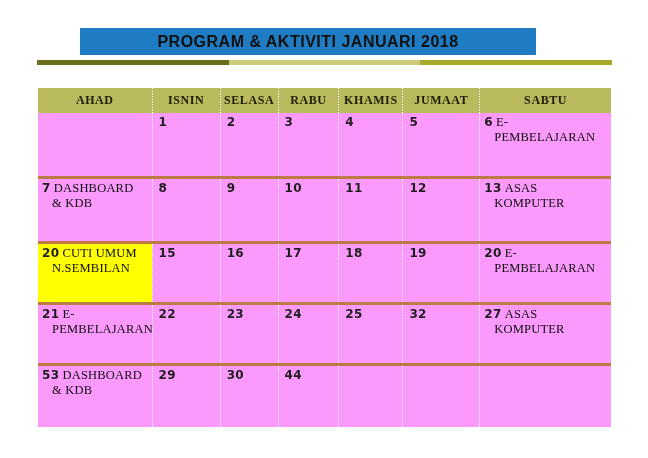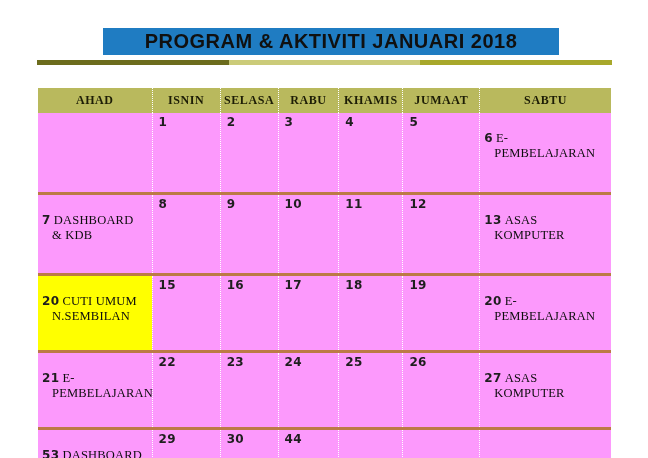--- a/index.html
+++ b/index.html
@@ -1,24 +1,24 @@
 <!DOCTYPE html>
 <html style="--title-bg: #1f7cc2; --title-text: #101010; --header-bg: #b9b95d; --cell-pink: #fc99fc; --highlight-yellow: #ffff00; --row-border: #bc7a45; --divider-dark: #6c6c1d; --divider-light: #cbcb79; --divider-mid: #a8a82b;"><head>
 <meta charset="utf-8">
 <style>
   html,body{margin:0;padding:0;background:#ffffff;}
   .slide{
     position:relative;width:648px;height:458px;background:#fff;overflow:hidden;
     font-family:"Liberation Serif",serif;
   }
   .title-bar{
-    position:absolute;left:103px;top:28px;width:456px;height:27px;
+    position:absolute;left:80px;top:28px;width:456px;height:27px;
     background:var(--title-bg,#1f7cc2);
     color:var(--title-text,#101010);
-    font-family:"Liberation Sans",sans-serif;font-weight:bold;font-size:20px;
+    font-family:"Liberation Sans",sans-serif;font-weight:bold;font-size:16px;
     line-height:27px;text-align:center;letter-spacing:.5px;white-space:nowrap;
   }
   .divider{position:absolute;left:37px;top:60px;width:575px;height:5px;display:flex;}
   .divider .seg{flex:1;height:100%;}
   .seg-dark{background:var(--divider-dark,#6c6c1d);}
   .seg-light{background:var(--divider-light,#cbcb79);}
   .seg-mid{background:var(--divider-mid,#a8a82b);}
   table.calendar{
     position:absolute;left:38px;top:88px;width:573px;
     border-collapse:collapse;table-layout:fixed;
@@ -28,21 +28,21 @@
     height:25px;padding:0 2px;
     font-family:"Liberation Serif",serif;font-weight:bold;font-size:12px;
     letter-spacing:.6px;color:#1d1d06;text-align:center;vertical-align:middle;
   }
   .calendar td{
     background:var(--cell-pink,#fc99fc);
     vertical-align:top;text-align:left;
     padding:2px 6px 2px 6px;
     font-size:12.5px;line-height:1.18;color:#111;
   }
-  .calendar td.has-evt{padding:18px 8px 2px 14px;text-indent:-10px;}
+  .calendar td.has-evt{padding:2px 8px 2px 14px;text-indent:-10px;}
   .calendar th + th, .calendar td + td{border-left:1px dotted #ffffff;}
   .calendar tbody tr + tr td{border-top:3px solid var(--row-border,#bc7a45);}
   .calendar td.highlight{background:var(--highlight-yellow,#ffff00);}
   .r1 td{height:59px;} .r2 td{height:58px;} .r3 td{height:54px;}
   .r4 td{height:54px;} .r5 td{height:57px;}
   .num{
     font-family:"DejaVu Sans",sans-serif;font-weight:bold;font-size:12px;
     color:#1e1e1e;letter-spacing:.3px;
   }
   .evt{
@@ -111,21 +111,21 @@
         <td><span class="num">18</span></td>
         <td><span class="num">19</span></td>
         <td class="has-evt"><span class="num">20</span> <span class="evt">E-PEMBELAJARAN</span></td>
       </tr>
       <tr class="r4">
         <td class="has-evt"><span class="num">21</span> <span class="evt">E-PEMBELAJARAN</span></td>
         <td><span class="num">22</span></td>
         <td><span class="num">23</span></td>
         <td><span class="num">24</span></td>
         <td><span class="num">25</span></td>
-        <td><span class="num">26</span></td>
+        <td><span class="num">32</span></td>
         <td class="has-evt"><span class="num">27</span> <span class="evt">ASAS KOMPUTER</span></td>
       </tr>
       <tr class="r5">
         <td class="has-evt"><span class="num">53</span> <span class="evt">DASHBOARD &amp; KDB</span></td>
         <td><span class="num">29</span></td>
         <td><span class="num">30</span></td>
         <td><span class="num">44</span></td>
         <td><span class="num"></span></td>
         <td><span class="num"></span></td>
         <td><span class="num"></span></td>

